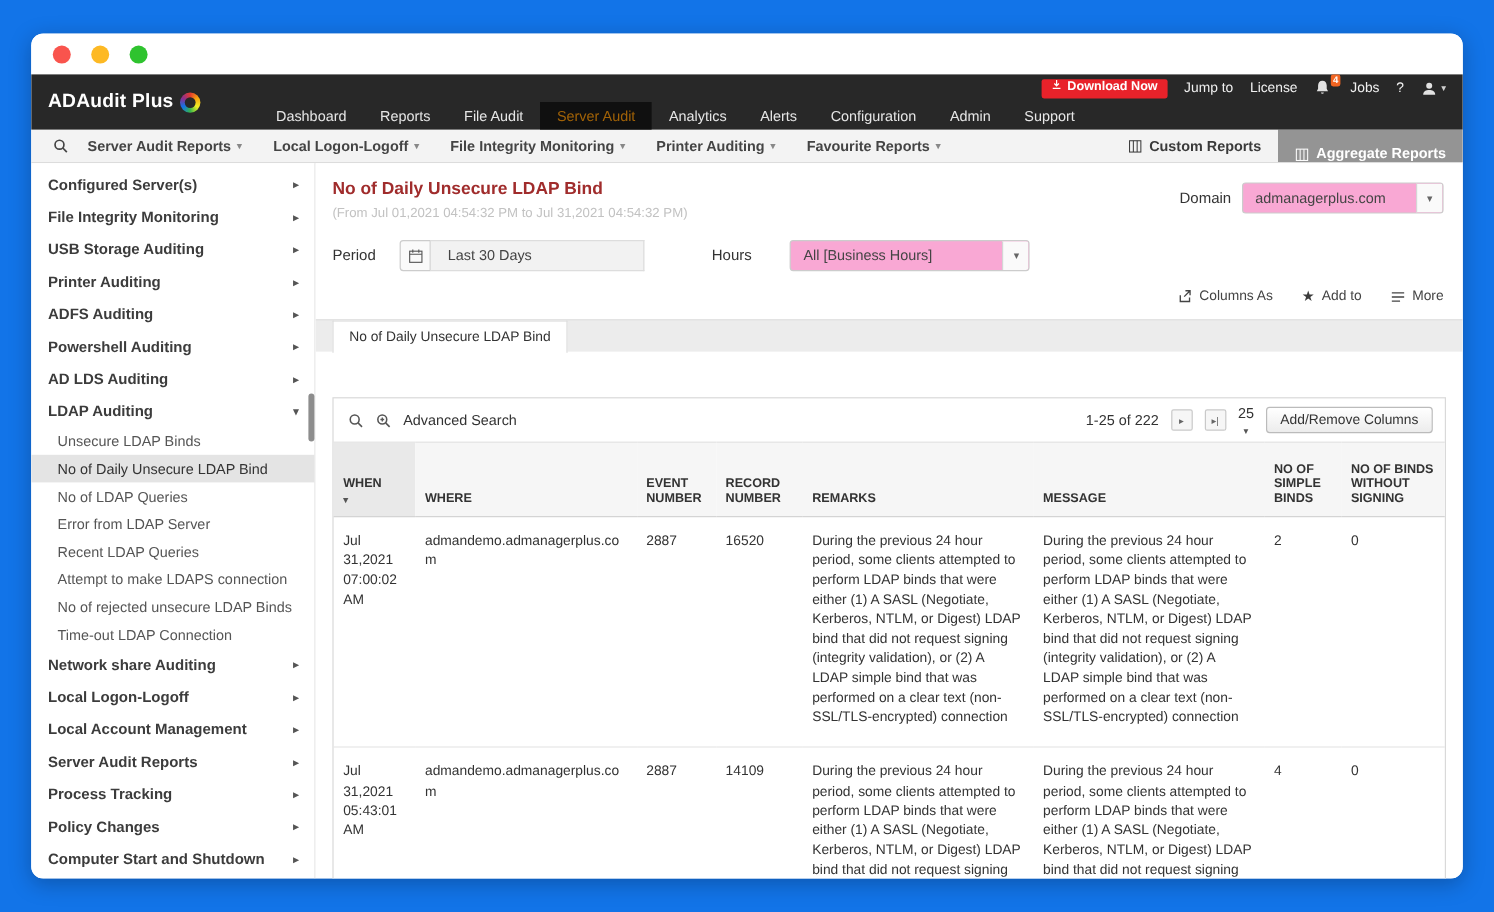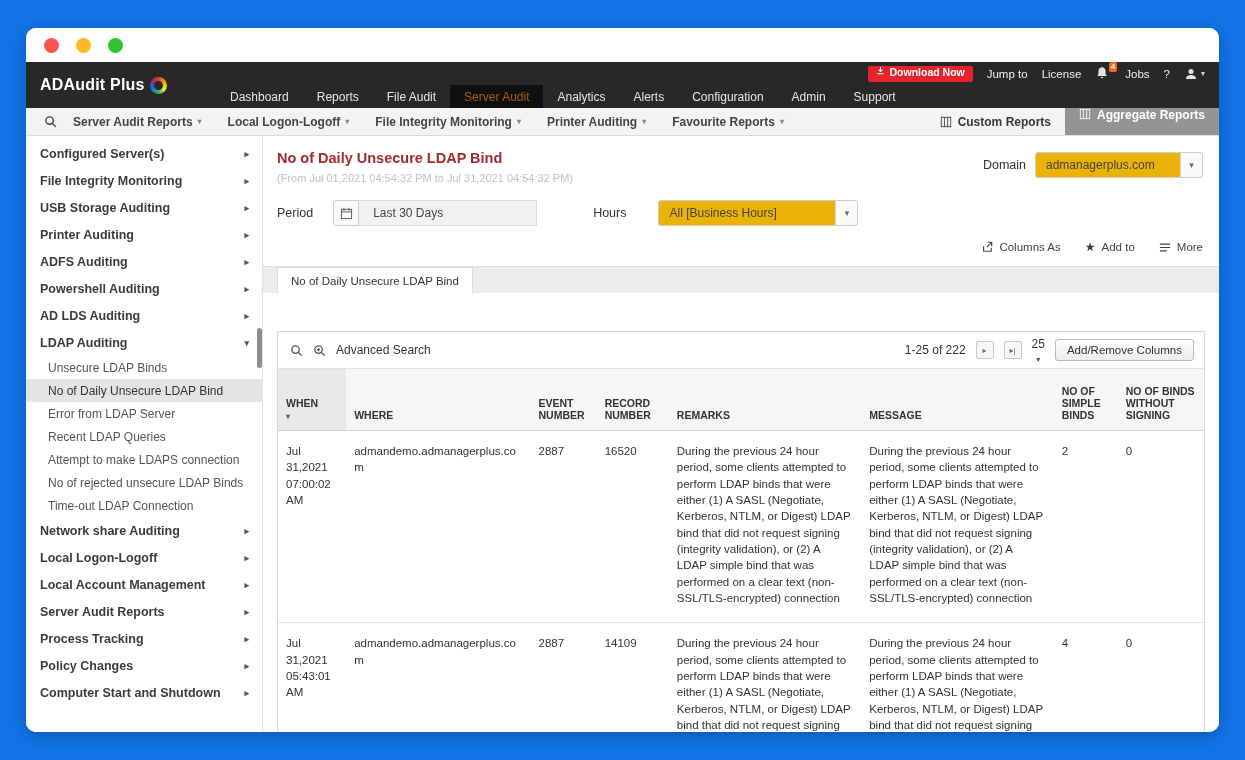--- a/index.html
+++ b/index.html
@@ -44,40 +44,40 @@
 
   
   .subnav { height:28px; background:#f3f3f3; border-bottom:1px solid #dcdcdc; display:flex; align-items:center; }
   .subnav-search { padding:0 16px 0 18px; display:flex; align-items:center; }
   .subnav-menus { display:flex; align-items:center; gap:26px; }
   .subnav-item { font-size:12px; font-weight:700; color:#444; display:flex; align-items:center; gap:5px; cursor:pointer; }
   .subnav-item .caret-sm { color:#888; }
   .subnav-right { margin-left:auto; display:flex; align-items:stretch; height:100%; }
   .custom-reports { display:flex; align-items:center; gap:6px; font-size:12px; font-weight:700; color:#3a3a3a;
     padding:0 14px; cursor:pointer; }
-  .aggregate-reports { display:flex; align-items:flex-start; gap:6px; font-size:12px; font-weight:700; color:#fff;
+  .aggregate-reports { display:flex; align-items:flex-end; gap:6px; font-size:12px; font-weight:700; color:#fff;
     background:#949494; padding:0 14px; cursor:pointer; }
 
   
   .layout { display:flex; height:596px; }
   .sidebar { width:237px; background:#fff; border-right:1px solid #e3e3e3; position:relative; padding-top:4px; }
   .side-item { height:27px; display:flex; align-items:center; justify-content:space-between;
     padding:0 13px 0 14px; font-size:12.5px; font-weight:700; color:#3c3c3c; cursor:pointer; }
   .side-caret { font-size:9px; color:#555; }
   .side-sub { height:23px; display:flex; align-items:center; padding-left:22px; font-size:12px; color:#555; cursor:pointer; }
   .side-sub.selected { background:#e4e4e4; color:#333; }
   .scroll-thumb { position:absolute; right:0px; top:192px; width:5px; height:40px; background:#8d8d8d; border-radius:3px; }
 
   
   .main { flex:1; background:#fff; overflow:hidden; position:relative; }
   .main-head { display:flex; justify-content:space-between; align-items:flex-start; padding:14px 16px 0 14px; }
   .report-title { color:#a02c2c; font-size:14.5px; font-weight:700; }
   .report-sub { color:#c2c2c2; font-size:11px; margin-top:6px; }
   .domain-row { display:flex; align-items:center; gap:9px; font-size:12.5px; color:#333; margin-top:2px; }
-  .selectbox { height:26px; border:1px solid #ccc; border-radius:3px; background:#eab308;
+  .selectbox { height:26px; border:1px solid #ccc; border-radius:3px; background:#f9a8d4;
     display:flex; align-items:center; font-size:12px; color:#444; cursor:pointer; overflow:hidden; }
   .selectbox .sel-text { padding:0 10px; flex:1; white-space:nowrap; }
   .selectbox .sel-caret { width:22px; align-self:stretch; display:flex; align-items:center; justify-content:center;
     border-left:1px solid #d5d5d5; background:#fafafa; color:#666; font-size:9px; }
   .domain-select { width:168px; }
   .hours-select { width:200px; }
 
   .period-row { display:flex; align-items:center; margin:16px 16px 0 14px; }
   .fld-label { font-size:12.5px; color:#333; }
   .cal-btn { width:26px; height:26px; border:1px solid #ccc; border-radius:3px 0 0 3px; background:#fafafa;
@@ -251,20 +251,21 @@
         <div class="side-item">
           <span>AD LDS Auditing</span>
           <span class="side-caret">▸</span>
         </div>
         <div class="side-item">
           <span>LDAP Auditing</span>
           <span class="side-caret">▾</span>
         </div>
         <div class="side-sub">Unsecure LDAP Binds</div>
         <div class="side-sub selected">No of Daily Unsecure LDAP Bind</div>
+        <div class="side-sub">No of LDAP Queries</div>
         <div class="side-sub">Error from LDAP Server</div>
         <div class="side-sub">Recent LDAP Queries</div>
         <div class="side-sub">Attempt to make LDAPS connection</div>
         <div class="side-sub">No of rejected unsecure LDAP Binds</div>
         <div class="side-sub">Time-out LDAP Connection</div>
         <div class="side-item">
           <span>Network share Auditing</span>
           <span class="side-caret">▸</span>
         </div>
         <div class="side-item">

